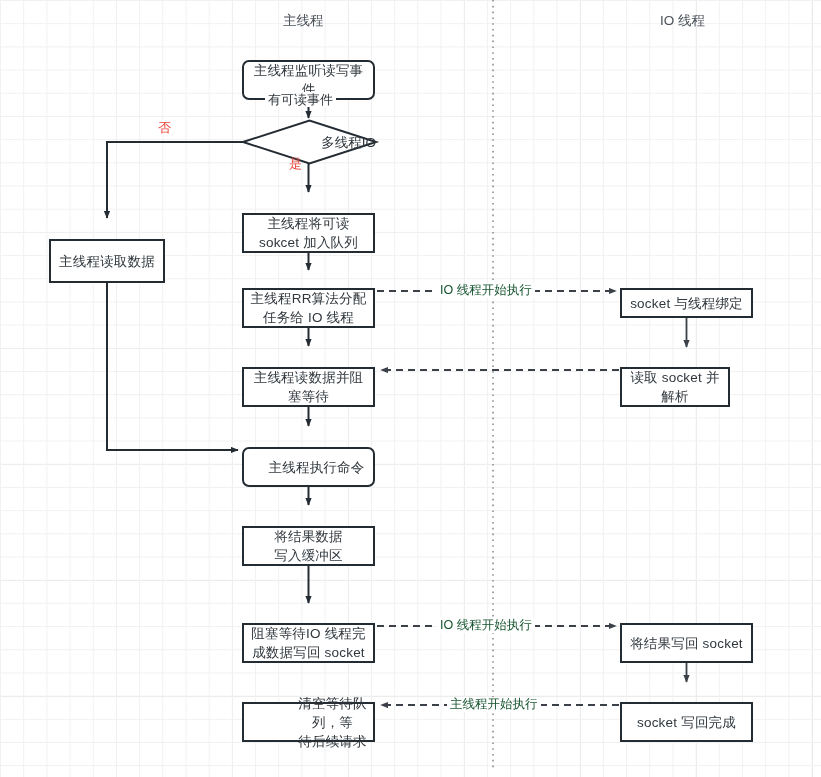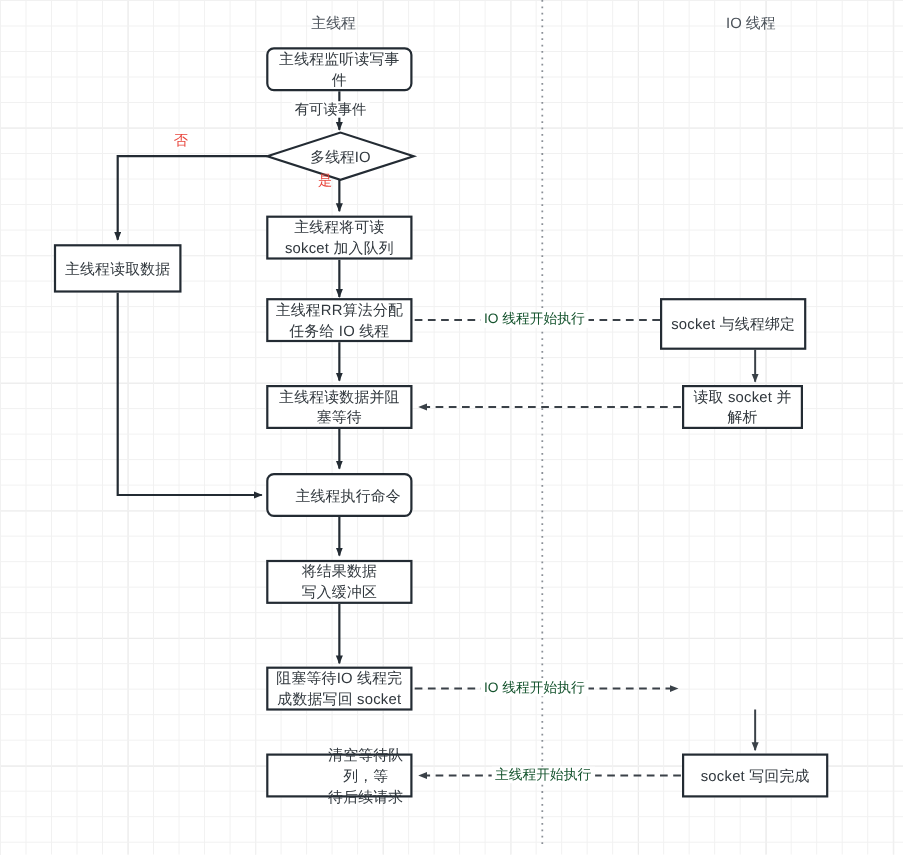--- a/index.html
+++ b/index.html
@@ -42,32 +42,33 @@
     border: 2px solid #232b33;
     background: #ffffff;
     display: flex;
     align-items: center;
     justify-content: center;
     text-align: center;
     color: #30373d;
     font-size: 13.5px;
     line-height: 19px;
     letter-spacing: 0.2px;
+    margin-top: 17px;
   }
   .node.rounded { border-radius: 7px; }
   .node .txt { display: block; padding: 0 6px; }
   .diamond-label {
     position: absolute;
     left: 0;
     top: 0;
     width: 100%;
     height: 100%;
     display: flex;
     align-items: center;
-    justify-content: center;
+    justify-content: flex-end;
     color: #30373d;
     font-size: 13.5px;
     pointer-events: none;
   }
   .col-title {
     position: absolute;
     color: #4a5159;
     font-size: 13.5px;
     white-space: nowrap;
   }
@@ -175,28 +176,31 @@
   </div>
 
   <div class="node" style="left:242px; top:606px; width:133px; height:40px;">
     <span class="txt">阻塞等待IO 线程完<br>成数据写回 socket</span>
   </div>
 
   <div class="node" style="left:242px; top:685px; width:133px; height:40px;padding-left:48px;">
     <span class="txt">清空等待队列，等<br>待后续请求</span>
   </div>
 
-  <div class="node" style="left:600px; top:271px; width:133px; height:47px;">
+  <div class="node" style="left:620px; top:271px; width:133px; height:30px;">
     <span class="txt">socket 与线程绑定</span>
   </div>
 
   <div class="node" style="left:620px; top:350px; width:110px; height:40px;">
     <span class="txt">读取 socket 并解析</span>
   </div>
 
+  <div class="node" style="left:620px; top:606px; width:133px; height:40px;">
+    <span class="txt">将结果写回 socket</span>
+  </div>
 
   <div class="node" style="left:620px; top:685px; width:133px; height:40px;">
     <span class="txt">socket 写回完成</span>
   </div>
 
   <div class="edge-label" style="left:265px; top:92px;">有可读事件</div>
 
   <div class="edge-label red" style="left:155px; top:120px;">否</div>
 
   <div class="edge-label red" style="left:286px; top:156px; background:transparent;">是</div>

